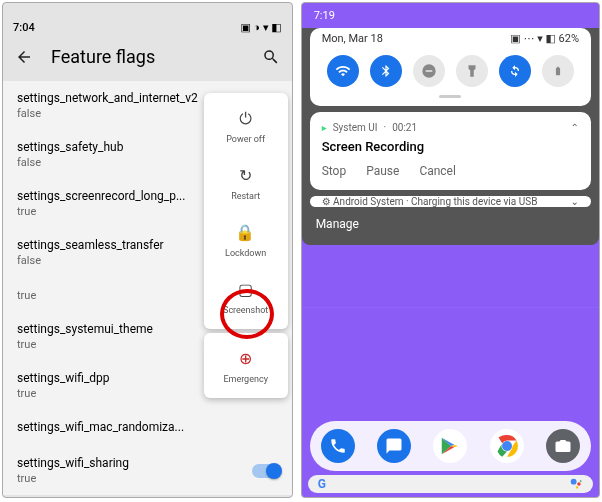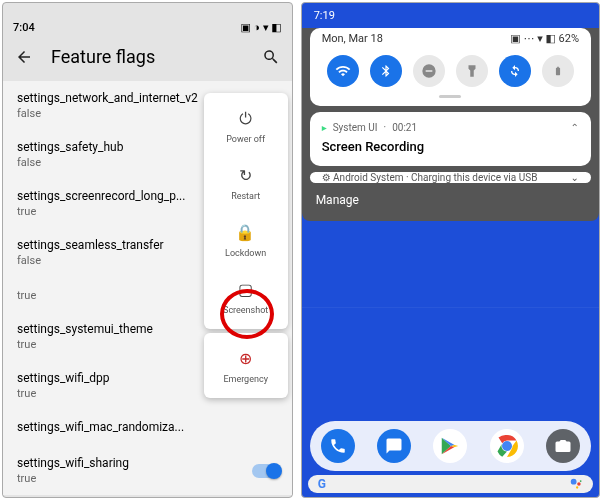--- a/index.html
+++ b/index.html
@@ -13,21 +13,21 @@
   }
   .container { display: flex; gap: 8px; padding: 2px; }
   .phone {
     border: 1px solid #aaa;
     border-radius: 4px;
     overflow: hidden;
     position: relative;
     height: 496px;
   }
   .phone1 { width: 300px; background: #e4e4e4; }
-  .phone2 { width: 309px; background: #1d4ed8; }
+  .phone2 { width: 309px; background: #8b5cf6; }
 
   
   .p1-status {
     display: flex; justify-content: space-between; align-items: center;
     font-size: 11px; padding: 18px 10px 2px; font-weight: 500;
   }
   .p1-status .right { display: flex; gap: 4px; align-items: center; }
   .p1-header {
     display: flex; align-items: center; gap: 18px;
     padding: 10px 12px 14px;
@@ -268,20 +268,25 @@
       </div>
       <div class="notif">
         <div class="notif-h">
           <span style="color:#3ddc84;">▸</span>
           <span>System UI</span>
           <span>·</span>
           <span>00:21</span>
           <span style="margin-left:auto">⌃</span>
         </div>
         <div class="notif-title">Screen Recording</div>
+        <div class="notif-actions">
+          <span>Stop</span>
+          <span>Pause</span>
+          <span>Cancel</span>
+        </div>
       </div>
       <div class="notif2">
         <span><span>⚙</span>&nbsp;<span>Android System · Charging this device via USB</span></span>
         <span>⌄</span>
       </div>
       <div class="manage">Manage</div>
     </div>
     <div class="p2-bottom">
       <div class="dock">
         <div class="app-icon app-phone">

